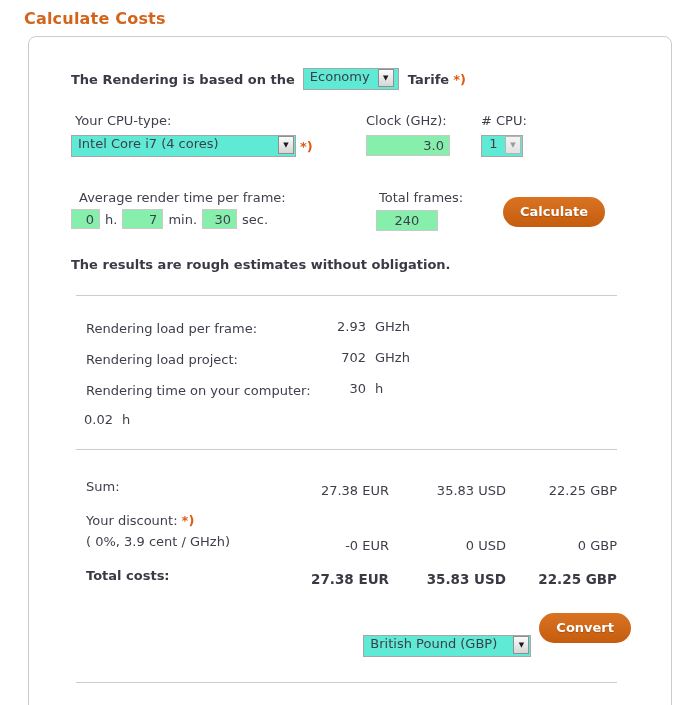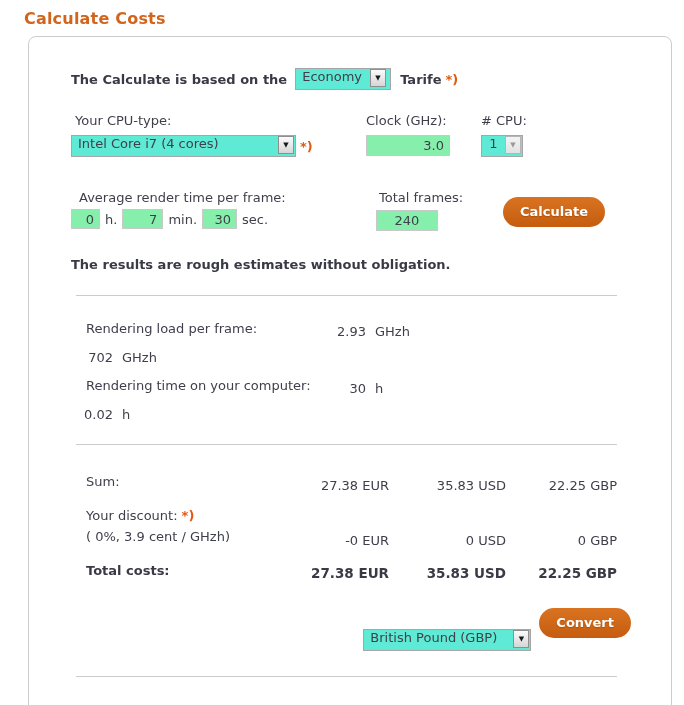--- a/index.html
+++ b/index.html
@@ -57,21 +57,21 @@
   .in-h { width:29px; } .in-min { width:41px; } .in-sec { width:35px; }
   .col-frames { width:97px; }
   .col-frames .label { margin-left:8px; }
   .col-frames input { width:62px; margin:5px 0 0 5px; text-align:center; }
   .calc-wrap { margin:7px 0 0 35px; }
 
   .note { margin-top:26px; font-weight:bold; color:#3a3a46; }
 
   .hr1 { margin-top:23px; }
   .results { margin-top:23px; }
-  .res-row { display:flex; align-items:flex-end; margin-bottom:11px; }
+  .res-row { display:flex; align-items:flex-start; margin-bottom:11px; }
   .res-row .lbl { width:238px; margin-left:15px; line-height:1.55; }
   .res-row .val { width:42px; text-align:right; }
   .res-row .unit { margin-left:9px; }
 
   .hr2 { margin-top:22px; }
   .costs { margin-top:27px; }
   .cost-row { display:flex; align-items:flex-end; margin-bottom:13px; }
   .cost-row .lbl { flex:1; margin-left:15px; line-height:1.6; }
   .cost-row .cell { text-align:right; white-space:nowrap; }
   .cell.eur { width:120px; } .cell.usd { width:117px; } .cell.gbp { width:111px; }
@@ -85,21 +85,21 @@
   .hr3 { margin-top:25px; }
 </style>
 </head>
 <body>
 
 <div class="page-title">Calculate Costs</div>
 
 <div class="panel">
 
   <div class="row row-tarif">
-    <span class="bold">The Calculate is based on the</span>
+    <span class="bold">The Rendering is based on the</span>
     <span class="select">
       <span class="txt">Economy</span>
       <span class="arrow">▼</span>
     </span>
     <span class="bold">Tarife</span>
     <span class="req">*)</span>
   </div>
 
   <div class="row-machine">
     <div class="col-cpu">
@@ -154,20 +154,21 @@
 
   <hr class="div hr1">
 
   <div class="results">
     <div class="res-row">
       <span class="lbl">Rendering load per frame:</span>
       <span class="val">2.93</span>
       <span class="unit">GHzh</span>
     </div>
     <div class="res-row">
+      <span class="lbl">Rendering load project:</span>
       <span class="val">702</span>
       <span class="unit">GHzh</span>
     </div>
     <div class="res-row">
       <span class="lbl">Rendering time on your computer:</span>
       <span class="val">30</span>
       <span class="unit">h</span>
     </div>
     <div class="res-row">
       <span class="val">0.02</span>

